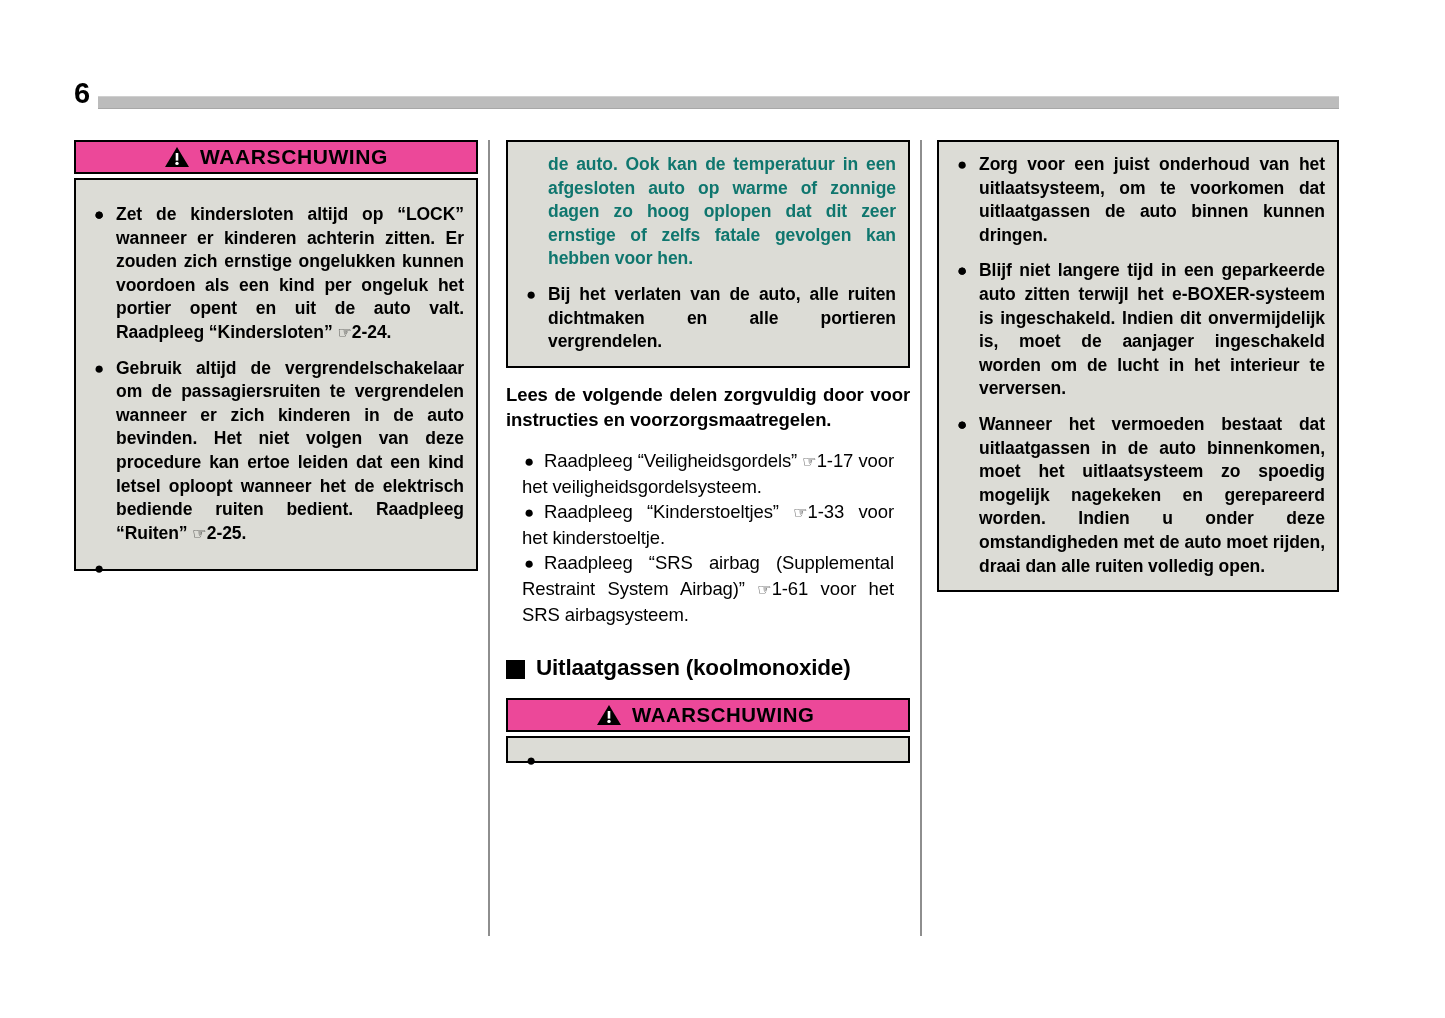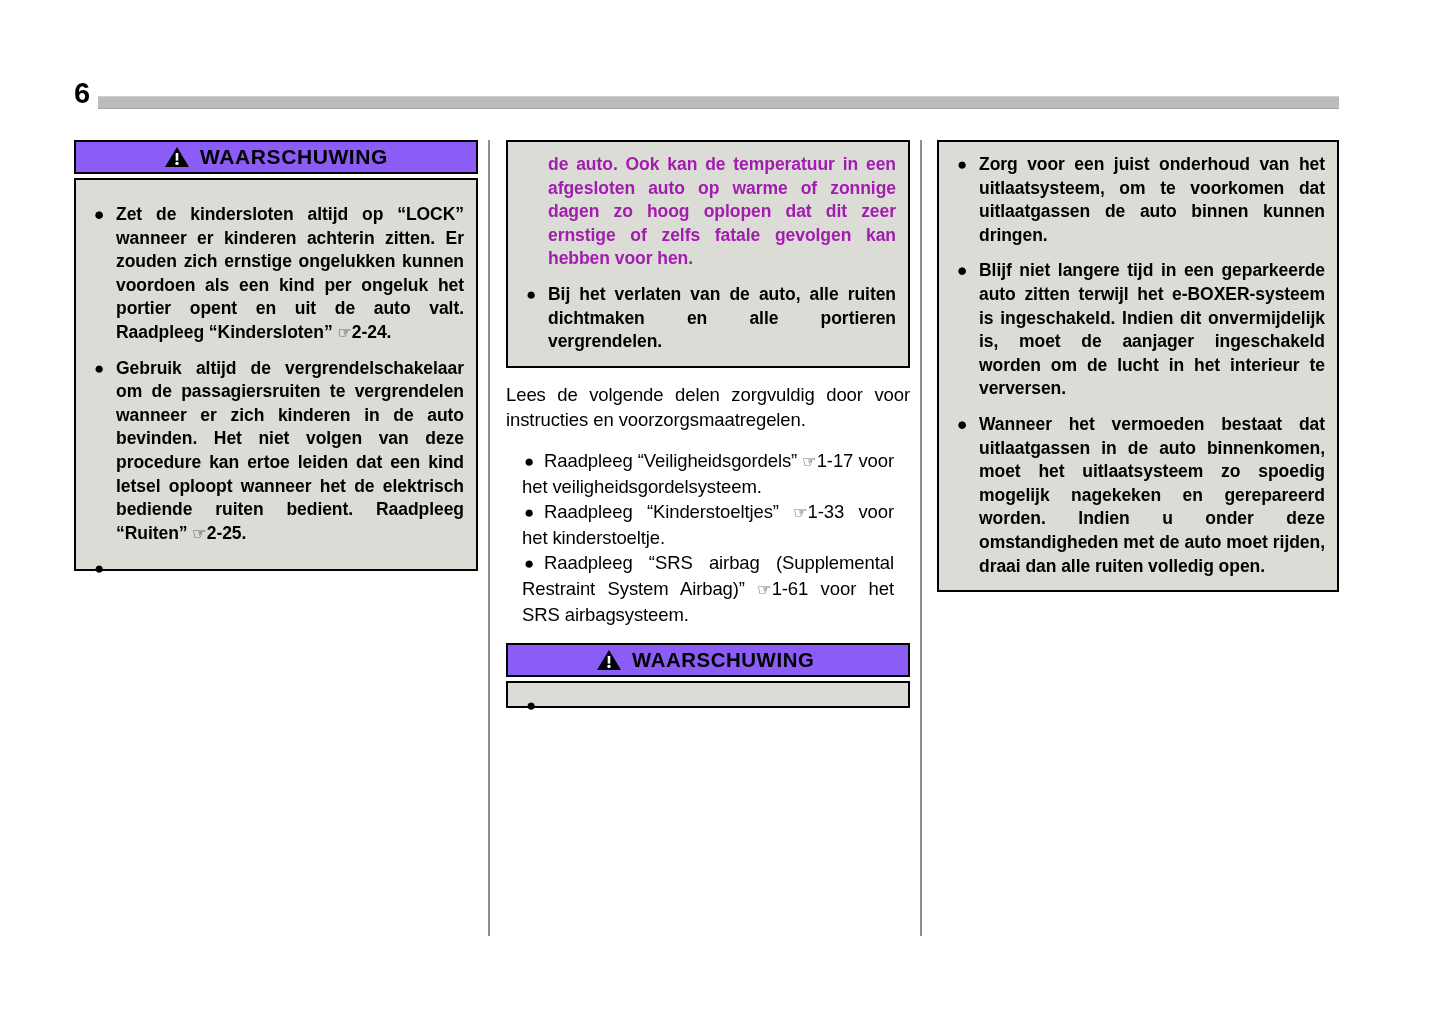--- a/index.html
+++ b/index.html
@@ -31,21 +31,21 @@
   .col2{left:506px;width:404px;}
   .col3{left:937px;width:402px;}
 
   .vdiv{position:absolute;top:140px;width:2px;height:796px;background:#8e8e8e;}
   .vdiv1{left:488px;}
   .vdiv2{left:920px;}
 
   
   .warn-head{
     border:2px solid #000;
-    background:#8b5cf6;
+    background:#ec4899;
     height:34px;
     display:flex;align-items:center;justify-content:center;
     box-sizing:border-box;
   }
   .warn-head .tri{
     width:26px;height:22px;margin-right:10px;position:relative;flex:0 0 auto;
   }
   .warn-head .tri svg{display:block;}
   .warn-head .wlabel{
     font-size:21px;letter-spacing:0.6px;color:#000;
@@ -78,30 +78,30 @@
     letter-spacing:-0.05px;
   }
   ul.wlist li:last-child{margin-bottom:0;}
   ul.wlist li .bul{
     position:absolute;left:6px;top:0;
     font-size:17px;line-height:23.6px;
   }
 
   
   .contpara{
-    font-size:17.5px;font-weight:bold;line-height:23.6px;color:#a21caf;
+    font-size:17.5px;font-weight:bold;line-height:23.6px;color:#0f766e;
     text-align:justify;text-justify:inter-word;margin:0 0 12px 28px;
     letter-spacing:-0.05px;
   }
 
   
   .body-text{
     font-size:18.5px;line-height:25px;color:#000;
     text-align:justify;text-justify:inter-word;
-    margin:0;letter-spacing:-0.1px;
+    margin:0;letter-spacing:-0.1px;font-weight:bold;
   }
   .ref-list{list-style:none;margin:16px;padding:0;}
   .ref-list li{
     position:relative;
     font-size:18.5px;line-height:25px;color:#000;
     text-align:justify;text-justify:inter-word;
     margin:0;letter-spacing:-0.1px;
   }
   .ref-list li .bul{
     display:inline-block;width:22px;text-indent:2px;
@@ -197,20 +197,24 @@
         <span class="bul">●</span><span>Raadpleeg “Veiligheidsgordels” <span class="hand">☞</span>1-17 voor het veiligheidsgordelsysteem.</span>
       </li>
       <li>
         <span class="bul">●</span><span>Raadpleeg “Kinderstoeltjes” <span class="hand">☞</span>1-33 voor het kinderstoeltje.</span>
       </li>
       <li>
         <span class="bul">●</span><span>Raadpleeg “SRS airbag (Supplemental Restraint System Airbag)” <span class="hand">☞</span>1-61 voor het SRS airbagsysteem.</span>
       </li>
     </ul>
 
+    <div class="sec-head">
+      <span class="sq"></span>
+      <span class="sectitle">Uitlaatgassen (koolmonoxide)</span>
+    </div>
 
     <div class="warn-head">
       <span class="tri">
         <svg width="26" height="22" viewBox="0 0 26 22">
           <polygon points="13,1 25,21 1,21" fill="#000"></polygon>
           <rect x="11.7" y="7" width="2.6" height="7.6" fill="#fff"></rect>
           <circle cx="13" cy="17.4" r="1.7" fill="#fff"></circle>
         </svg>
       </span>
       <span class="wlabel light">WAARSCHUWING</span>

